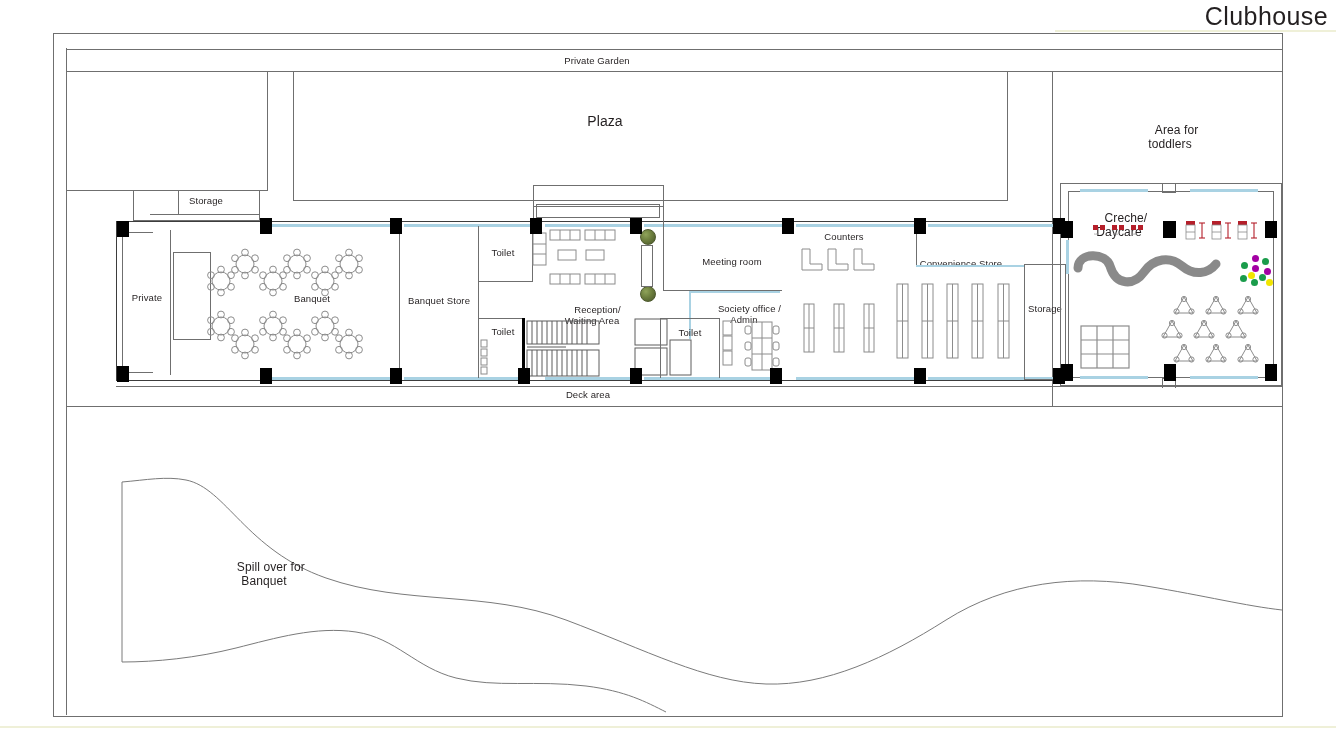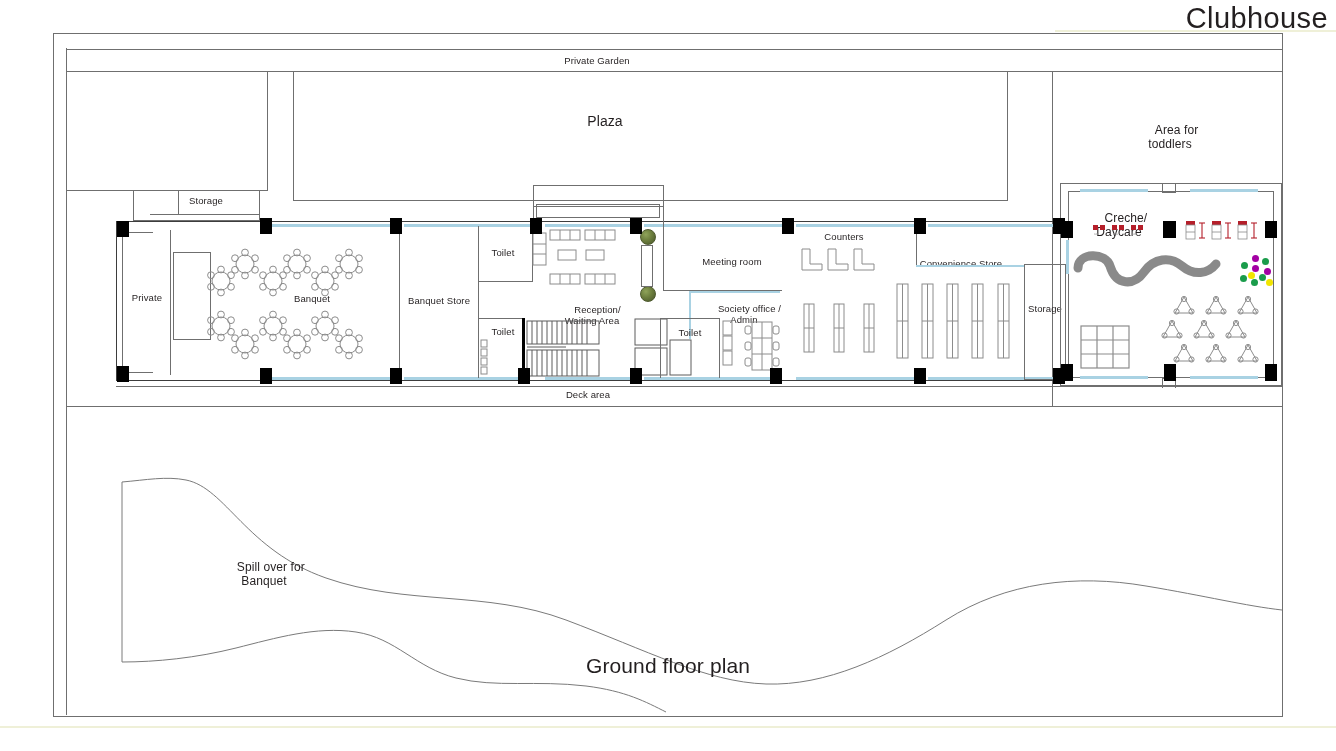--- a/index.html
+++ b/index.html
@@ -7,21 +7,21 @@
   body{
     width:1336px;height:751px;background:#ffffff;
     font-family:"Liberation Sans", sans-serif;
     color:#1a1a1a;overflow:hidden;position:relative;
   }
   .page{position:absolute;inset:0;}
 
   
   .header-title{
     position:absolute;right:8px;top:2px;
-    font-size:29px;font-weight:300;letter-spacing:.4px;
+    font-size:25px;font-weight:300;letter-spacing:.4px;
     color:#231f20;font-family:"Liberation Sans", sans-serif;
   }
   .rule-top{
     position:absolute;left:1055px;top:30px;width:281px;height:2px;
     background:#eff0d8;
   }
   .rule-bottom{
     position:absolute;left:0;top:726px;width:1336px;height:2px;
     background:#eff0d8;
   }
@@ -614,15 +614,14 @@
   <svg class="fsvg" style="left:66px;top:420px;" width="1216px" height="295" viewBox="0 0 1216 295">
     <path class="land" d="M56 62 C 80 60, 100 56, 120 60 C 160 68, 180 130, 260 158 C 340 186, 420 170, 500 200 C 580 230, 640 262, 700 264 C 760 266, 820 238, 880 200 C 940 162, 1010 154, 1080 166 C 1140 176, 1180 186, 1216 190"></path>
     <path class="land" d="M56 242 C 90 242, 130 238, 170 228 C 210 218, 250 206, 290 212 C 330 218, 350 248, 390 258 C 430 268, 470 260, 520 266 C 560 271, 580 282, 600 292"></path>
     <line class="land" x1="56" y1="62" x2="56" y2="242"></line>
   </svg>
   <div class="lbl lbl-md c" style="left:264px;top:546px;">
     <span>Spill over for
 Banquet</span>
   </div>
 
-  <div class="lbl lbl-plan c" style="left:668px;top:654px;">Ground floor plan</div>
 
 </div>
 
 </body></html>

